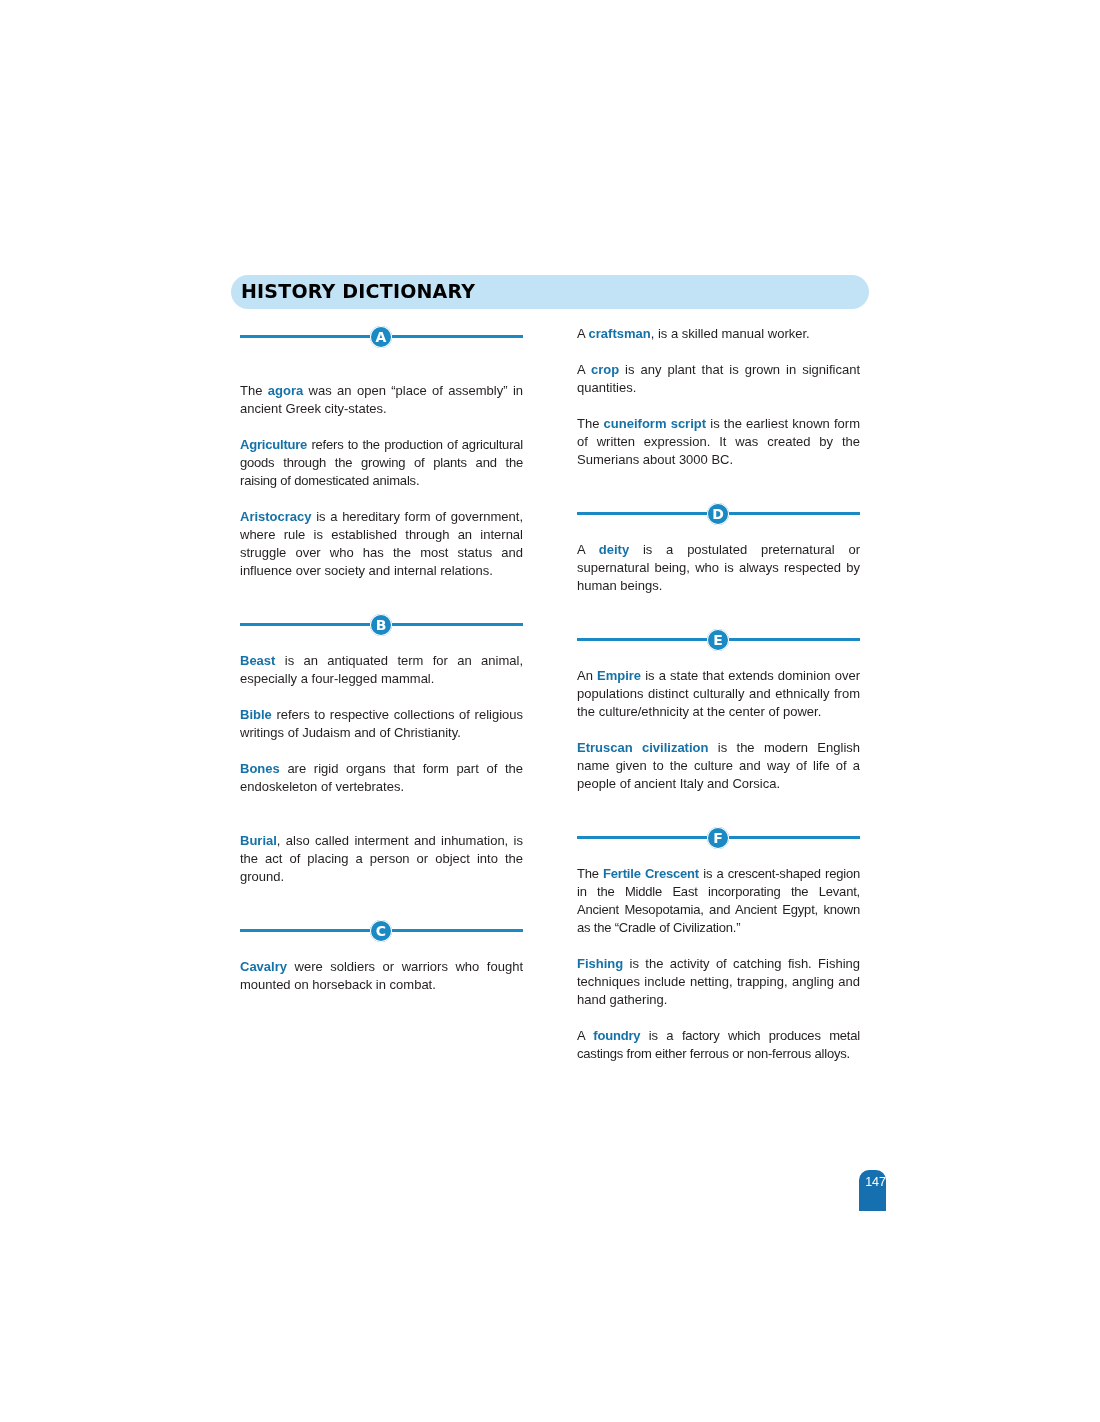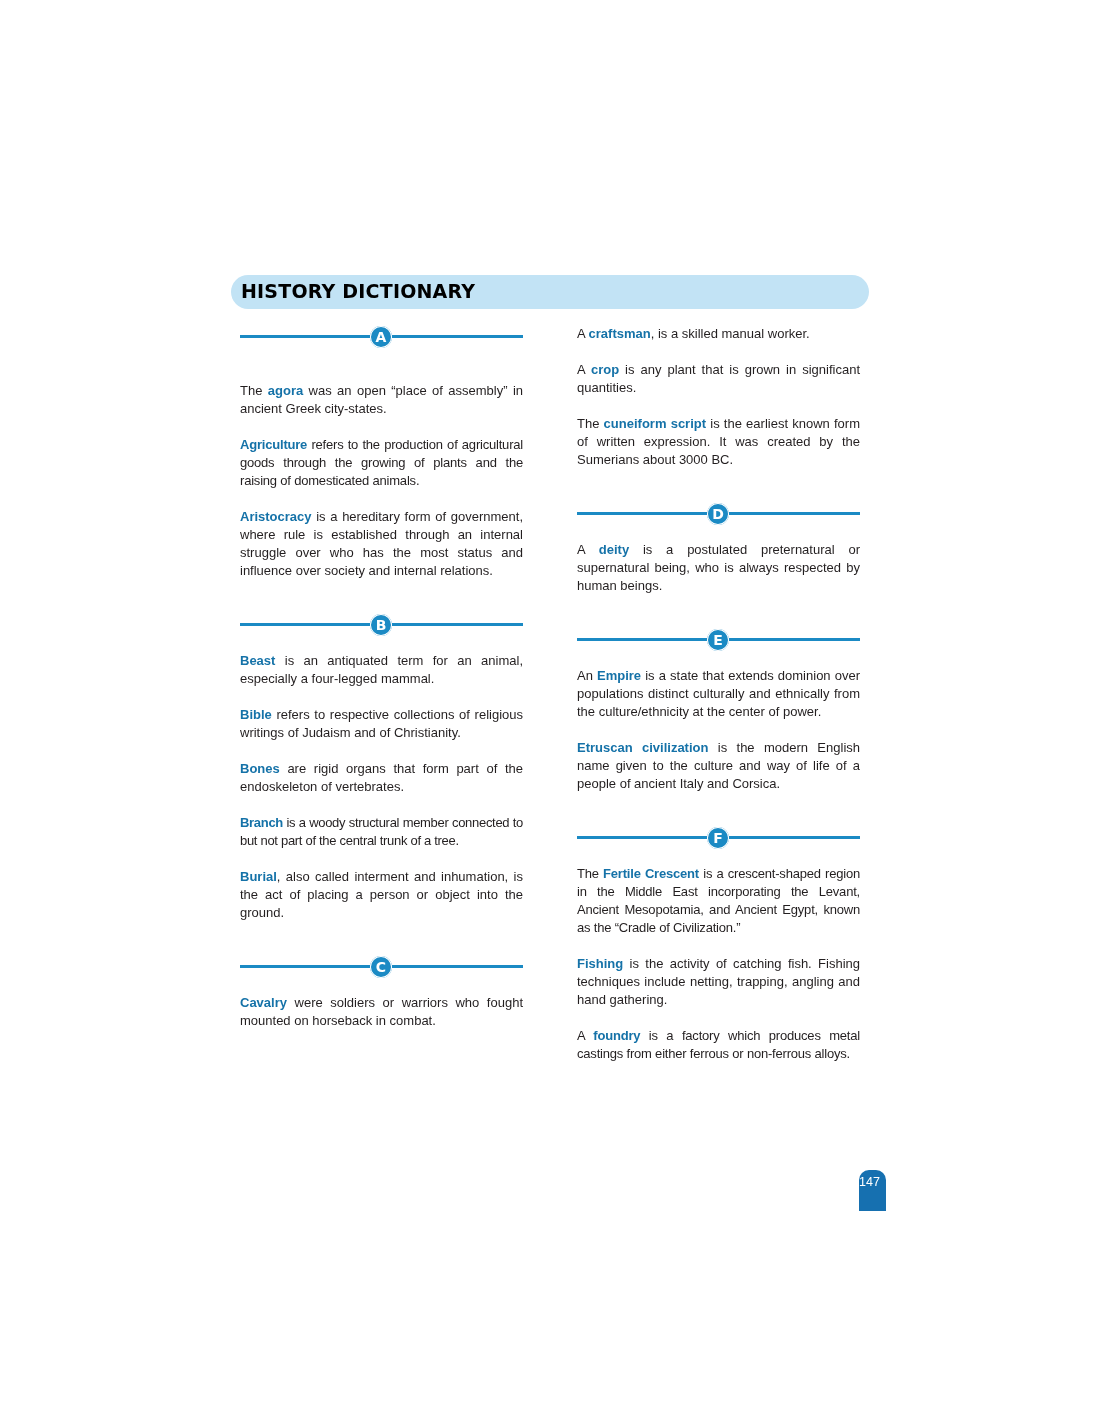--- a/index.html
+++ b/index.html
@@ -30,21 +30,21 @@
     line-height: 22px; text-align: center;
     box-shadow: 0 0 0 1px #ffffff inset;
   }
   .entry {
     font-size: 13px; line-height: 18px; text-align: justify; color: #231f20;
   }
   .term { color: #1572a8; font-weight: bold; }
   .page-num {
     position: absolute; left: 859px; top: 1170px; width: 27px; height: 41px;
     background: #1670b0; border-radius: 10px 10px 0 0; color: #ffffff;
-    font-size: 12.5px; text-align: left; padding-top: 5px;
+    font-size: 12.5px; text-align: right; padding-top: 5px;
   }
 </style>
 </head>
 <body>
 
 <div class="header-bar">
   <div class="header-title">HISTORY DICTIONARY</div>
 </div>
 
 <div class="col col-left">
@@ -80,23 +80,20 @@
   </p>
   <div style="height:18px"></div>
   <p class="entry">
     <span></span><span class="term">Bible</span><span> refers to respective collections of religious writings of Judaism and of Christianity.</span>
   </p>
   <div style="height:18px"></div>
   <p class="entry">
     <span></span><span class="term">Bones</span><span> are rigid organs that form part of the endoskeleton of vertebrates.</span>
   </p>
   <div style="height:18px"></div>
-  <p class="entry" style="letter-spacing:-0.3px">
-    <span></span><span class="term">Branch</span><span> is a woody structural member connected to but not part of the central trunk of a tree.</span>
-  </p>
   <div style="height:18px"></div>
   <p class="entry">
     <span></span><span class="term">Burial</span><span>, also called interment and inhumation, is the act of placing a person or object into the ground.</span>
   </p>
 
   <div style="height:30px"></div>
   <div class="divider">
     <div class="line"></div>
     <div class="badge">C</div>
   </div>

